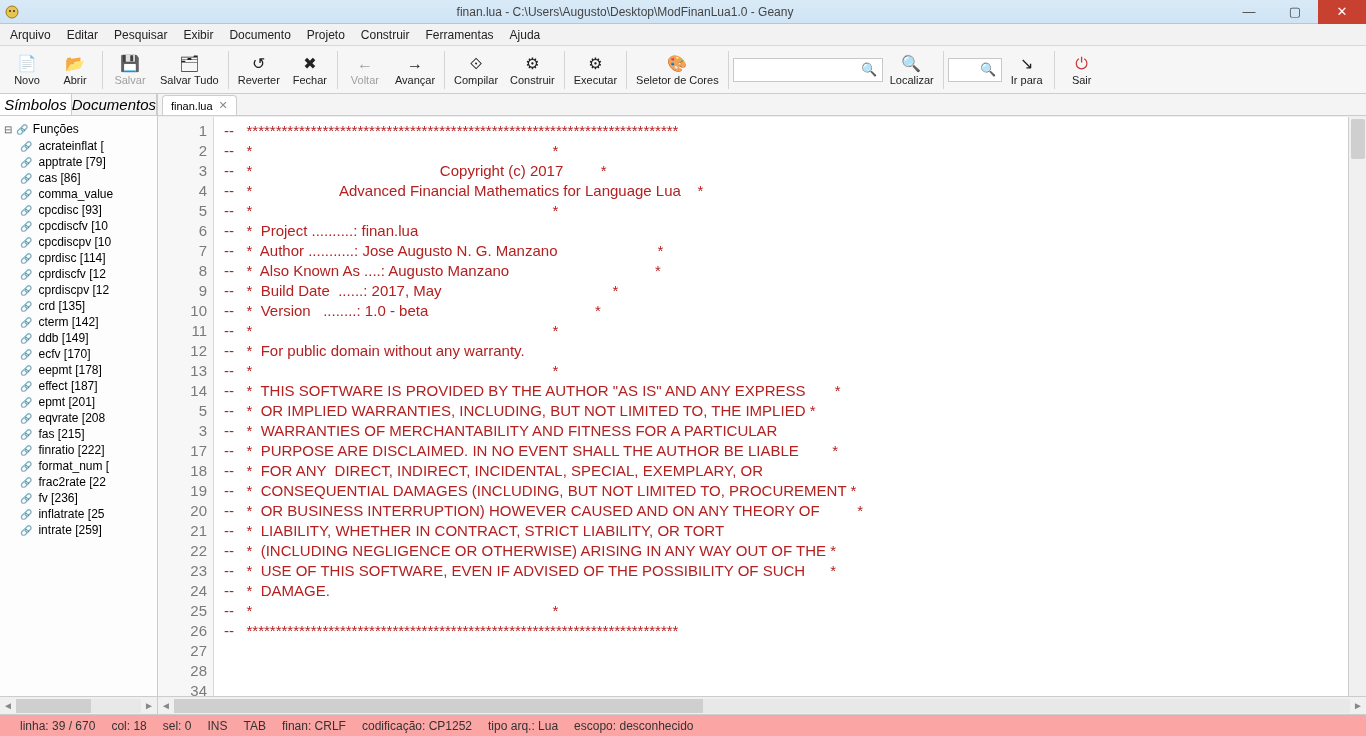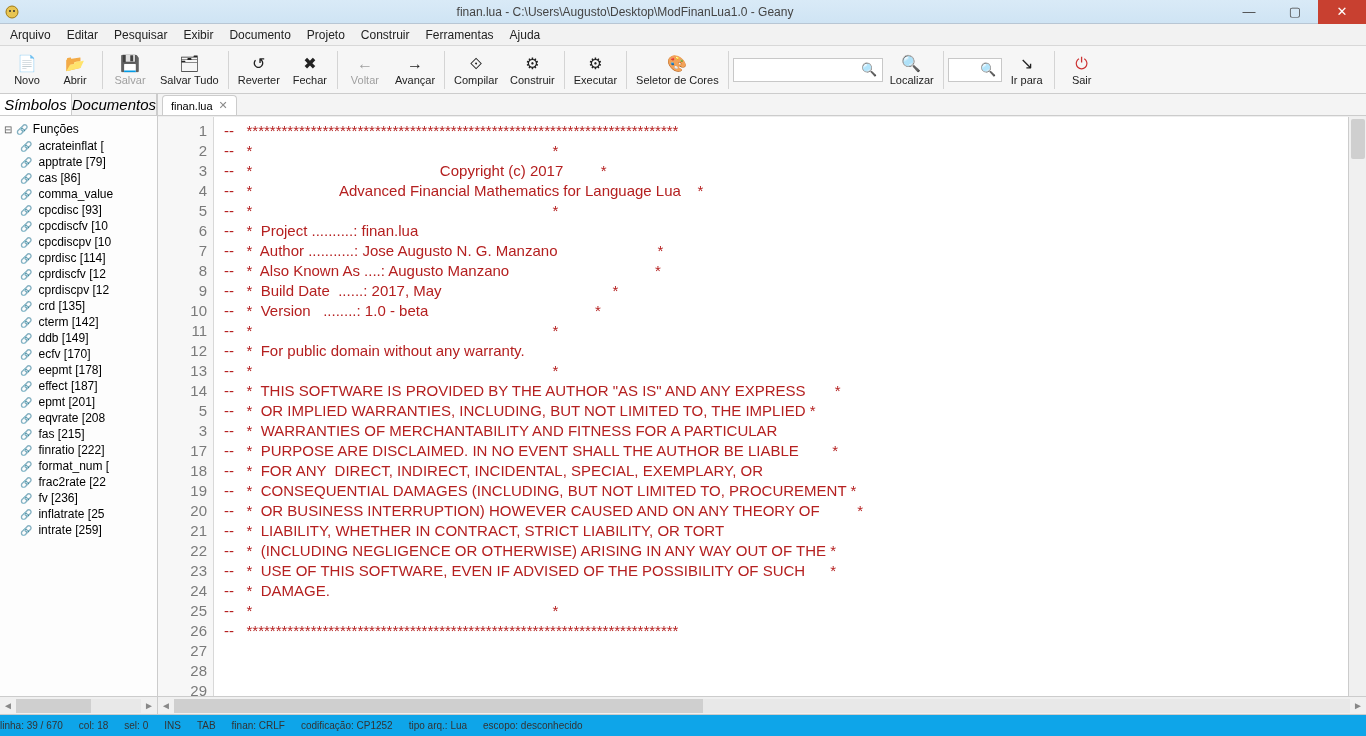--- a/index.html
+++ b/index.html
@@ -59,21 +59,21 @@
 .code .line { white-space:pre; color:#b52020; }
 .ed-vscroll { width:18px; background:#f0f0f0; border-left:1px solid #ccc; position:relative; }
 .ed-vthumb { position:absolute; left:2px; top:2px; width:14px; height:40px; background:#cfcfcf; border-radius:2px; }
 
 .ed-hscroll { height:18px; background:#f0f0f0; border-top:1px solid #ccc; display:flex; align-items:center; }
 .ed-hscroll .arrow { width:16px; text-align:center; color:#888; font-size:10px; }
 .ed-hscroll .track { flex:1; height:14px; background:#e8e8e8; position:relative; }
 .ed-hthumb { position:absolute; left:0; top:0; width:45%; height:100%; background:#cfcfcf; }
 
 
-.statusbar { height:22px; background:#0ea5e9; border-top:1px solid #ccc; display:flex; align-items:center; gap:16px; padding:0 0; font-size:10px; color:#333; }
+.statusbar { height:22px; background:#fca5a5; border-top:1px solid #ccc; display:flex; align-items:center; gap:16px; padding:0 20px; font-size:12px; color:#333; }
 .statusbar span { white-space:nowrap; }
 
 svg.ico { width:16px; height:16px; }
 </style>
 </head>
 <body>
 
 <div class="titlebar">
   <span class="icon">
     <svg class="ico" viewBox="0 0 16 16">
@@ -335,21 +335,21 @@
           <div>19</div>
           <div>20</div>
           <div>21</div>
           <div>22</div>
           <div>23</div>
           <div>24</div>
           <div>25</div>
           <div>26</div>
           <div>27</div>
           <div>28</div>
-          <div>29</div>
+          <div>34</div>
         </div>
       <div class="code" id="code">
           <div class="line">--   **************************************************************************</div>
           <div class="line">--   *                                                                        *</div>
           <div class="line">--   *                                             Copyright (c) 2017         *</div>
           <div class="line">--   *                     Advanced Financial Mathematics for Language Lua    *</div>
           <div class="line">--   *                                                                        *</div>
           <div class="line">--   *  Project ..........: finan.lua                                         </div>
           <div class="line">--   *  Author ...........: Jose Augusto N. G. Manzano                        *</div>
           <div class="line">--   *  Also Known As ....: Augusto Manzano                                   *</div>

